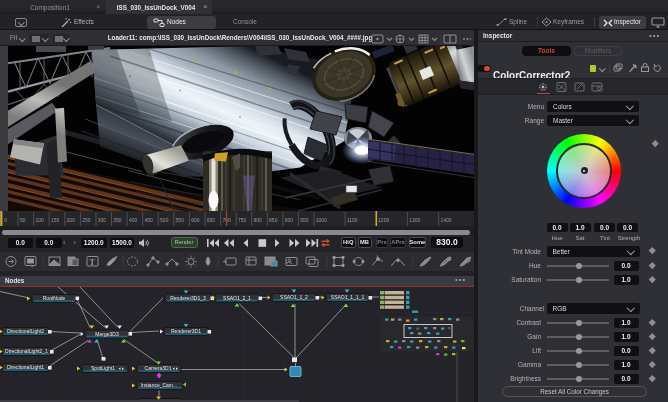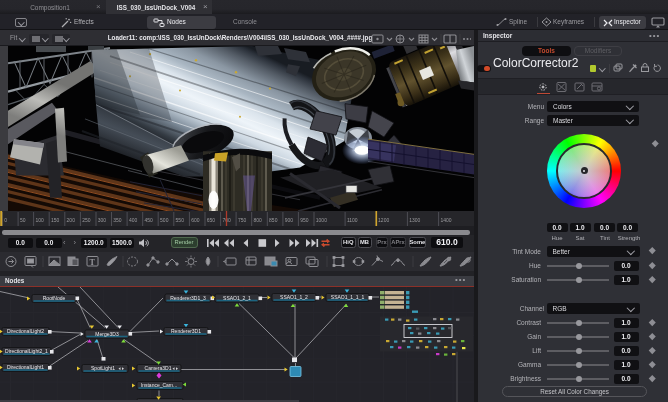--- a/index.html
+++ b/index.html
@@ -498,21 +498,21 @@
 <path d="M123.5 6.8 L118 6.8 L118 8.4"></path>
 </g>
 <path d="M121 1 L124 3.2 L121 5.4 Z" fill="#c94a2e"></path>
 <path d="M118 4.6 L115 6.8 L118 9 Z" fill="#c94a2e"></path>
 </svg>
     <div style="position:absolute;left:341px;top:237px;width:14.5px;height:11px;background:#0d0d10;border:1px solid #4e4e54;border-radius:2.5px;color:#e6e6ea;font-size:5.8px;font-weight:bold;text-align:center;line-height:9px;">HiQ</div>
     <div style="position:absolute;left:357.5px;top:237px;width:14px;height:11px;background:#0d0d10;border:1px solid #4e4e54;border-radius:2.5px;color:#e6e6ea;font-size:5.8px;font-weight:bold;text-align:center;line-height:9px;">MB</div>
     <div style="position:absolute;left:376px;top:237px;width:12px;height:11px;background:#0d0d10;border:1px solid #38383d;border-radius:2.5px;color:#808085;font-size:5.8px;font-weight:bold;text-align:center;line-height:9px;">Prx</div>
     <div style="position:absolute;left:390px;top:237px;width:16px;height:11px;background:#0d0d10;border:1px solid #38383d;border-radius:2.5px;color:#808085;font-size:5.8px;font-weight:bold;text-align:center;line-height:9px;">APrx</div>
     <div style="position:absolute;left:408.5px;top:237px;width:17.5px;height:11px;background:#0d0d10;border:1px solid #4e4e54;border-radius:2.5px;color:#e6e6ea;font-size:5.8px;font-weight:bold;text-align:center;line-height:9px;">Some</div>
-    <div style="position:absolute;left:431px;top:236.5px;width:32px;height:11.5px;background:#0d0d10;border-radius:2px;color:#f2f2f6;font-size:8.5px;font-weight:bold;text-align:center;line-height:11.5px;">610.0</div>
+    <div style="position:absolute;left:431px;top:236.5px;width:32px;height:11.5px;background:#0d0d10;border-radius:2px;color:#f2f2f6;font-size:8.5px;font-weight:bold;text-align:center;line-height:11.5px;">830.0</div>
     <div style="position:absolute;left:0;top:252px;width:474px;height:19px;background:#2b2b30;"></div>
     <svg class="abs" style="left:0;top:252px;" width="474" height="19" viewBox="0 0 474 19">
 <g stroke="#8e8e93" fill="none" stroke-width="1">
 <circle cx="11" cy="9.5" r="5"></circle>
         <path d="M8.5 9.5 h5 M11.5 7.5 l2 2 l-2 2"></path>
 <rect x="25" y="4.5" width="11" height="9" rx="1"></rect>
         <rect x="27.5" y="7" width="6" height="4" fill="#9a9a9f"></rect>
         <path d="M31 13.5 l2 2"></path>
 <line x1="43" y1="4" x2="43" y2="15" stroke="#3c3c41"></line>
 <rect x="49" y="5" width="11" height="8.5"></rect>
@@ -826,21 +826,21 @@
 </div>
     <div style="position:absolute;left:474px;top:30px;width:4px;height:372px;background:#19191c;"></div>
     <div style="position:absolute;left:478px;top:30px;width:190px;height:372px;background:#2f3036;"></div>
     <div style="position:absolute;left:478px;top:30px;width:190px;height:11.5px;background:#2c2d33;border-bottom:1px solid #1e1e23;"></div>
     <div style="position:absolute;left:483px;top:32px;font-size:6.5px;font-weight:bold;color:#e2e2e6;">Inspector</div>
     <div style="position:absolute;left:649px;top:30.5px;font-size:8px;color:#9a9a9f;letter-spacing:1px;">•••</div>
     <div style="position:absolute;left:522px;top:45.5px;width:49px;height:10.5px;background:#0e0e11;border-radius:4px;color:#c24a2e;font-size:6.5px;font-weight:bold;text-align:center;line-height:10.5px;">Tools</div>
     <div style="position:absolute;left:574px;top:45.5px;width:48px;height:10.5px;border:1px solid #3e3e44;border-radius:4px;color:#5e5e63;font-size:6.5px;text-align:center;line-height:8.5px;">Modifiers</div>
     <div style="position:absolute;left:477px;top:64.5px;width:14px;height:7.5px;background:#111114;border-radius:4px;"></div>
     <div style="position:absolute;left:484px;top:65.5px;width:5.5px;height:5.5px;background:#d24a28;border-radius:50%;"></div>
-    <div style="position:absolute;left:493px;top:56px;font-size:12px;font-weight:normal;color:#ececf0;">ColorCorrector2</div>
+    <div style="position:absolute;left:493px;top:70px;font-size:10px;font-weight:bold;color:#ececf0;">ColorCorrector2</div>
     <div style="position:absolute;left:589.5px;top:65px;width:6.5px;height:6.5px;background:#b2c92e;border-radius:1px;"></div>
     <div class="cap" style="left:600px;top:66px;"></div>
     <div style="position:absolute;left:609px;top:63.5px;width:1px;height:9px;background:#3c3c41;"></div>
     <svg class="abs" style="left:613px;top:63px;" width="50" height="10" viewBox="0 0 50 10">
 <g fill="none" stroke="#9a9a9f" stroke-width="1">
 <rect x="1" y="3" width="6" height="5" rx="1"></rect>
         <rect x="3" y="1" width="6" height="5" rx="1"></rect>
 <path d="M20 1.5 L23.5 5 M18.5 6.5 L22 3 M19.5 5.5 L16.5 8.8" stroke-width="1.2"></path>
         <path d="M21.5 2 l1.5 1.5" stroke-width="2"></path>
 <rect x="28.5" y="4" width="7" height="4.5"></rect>

